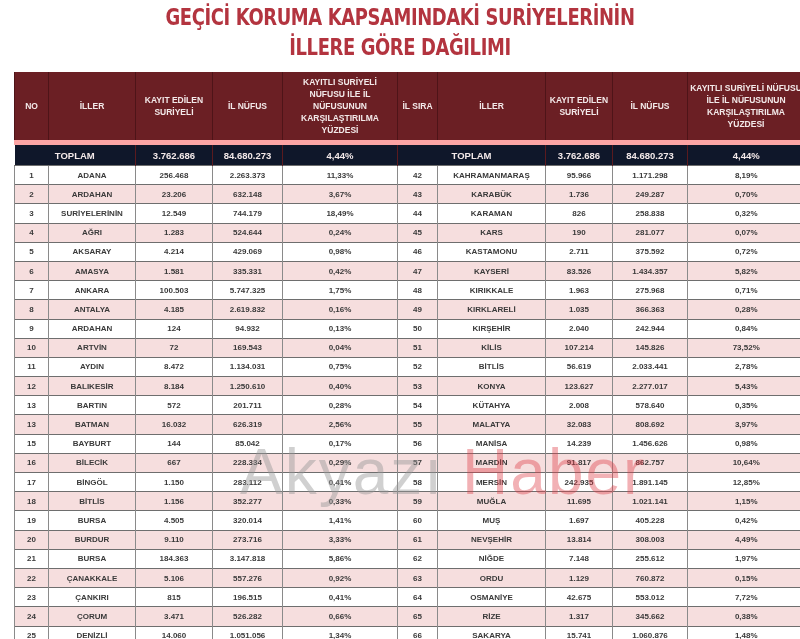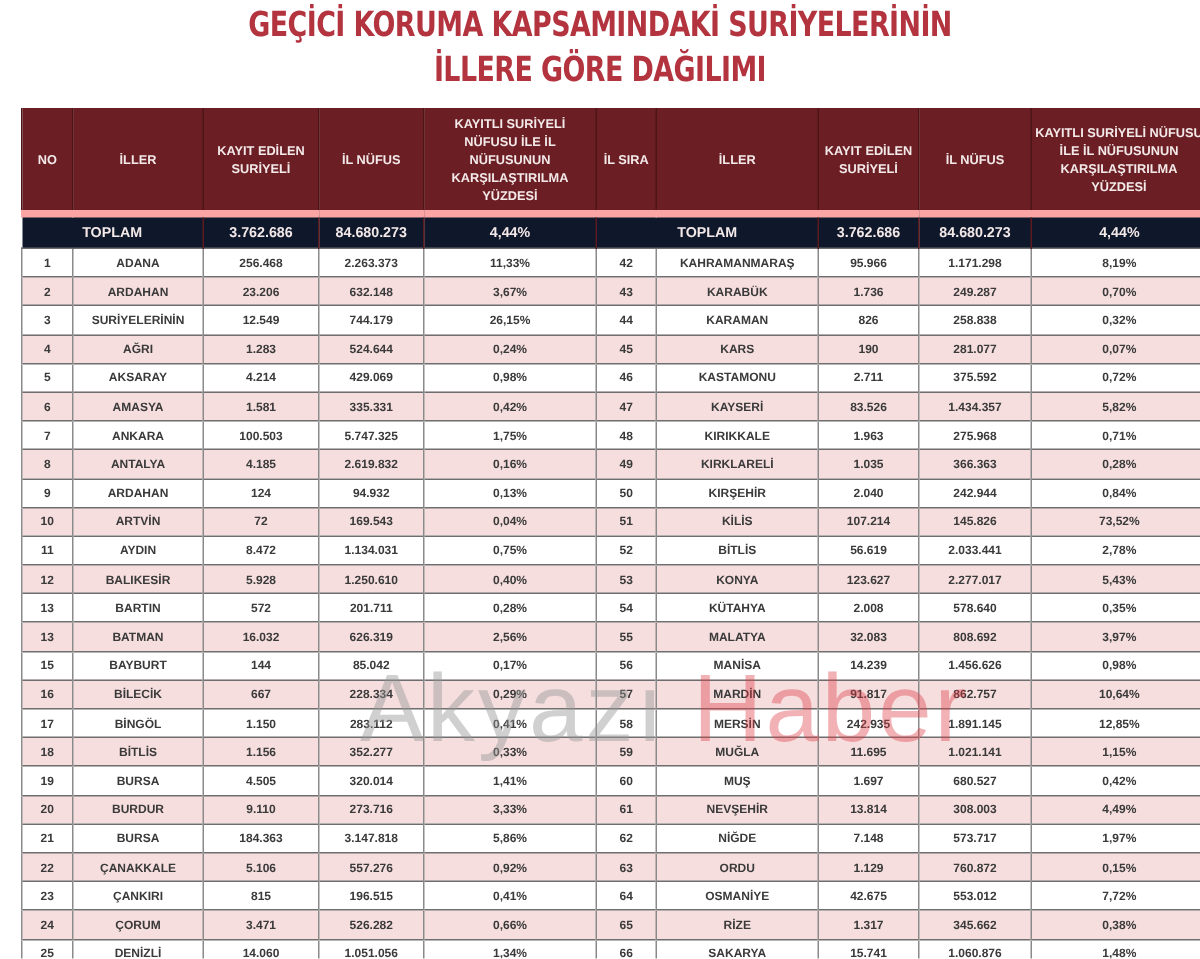--- a/index.html
+++ b/index.html
@@ -157,21 +157,21 @@
         <td>KARABÜK</td>
         <td>1.736</td>
         <td>249.287</td>
         <td>0,70%</td>
       </tr>
       <tr class="row white">
         <td>3</td>
         <td>SURİYELERİNİN</td>
         <td>12.549</td>
         <td>744.179</td>
-        <td>26,15%</td>
+        <td>18,49%</td>
         <td>44</td>
         <td>KARAMAN</td>
         <td>826</td>
         <td>258.838</td>
         <td>0,32%</td>
       </tr>
       <tr class="row pink">
         <td>4</td>
         <td>AĞRI</td>
         <td>1.283</td>
@@ -263,21 +263,21 @@
         <td>0,75%</td>
         <td>52</td>
         <td>BİTLİS</td>
         <td>56.619</td>
         <td>2.033.441</td>
         <td>2,78%</td>
       </tr>
       <tr class="row pink">
         <td>12</td>
         <td>BALIKESİR</td>
-        <td>5.928</td>
+        <td>8.184</td>
         <td>1.250.610</td>
         <td>0,40%</td>
         <td>53</td>
         <td>KONYA</td>
         <td>123.627</td>
         <td>2.277.017</td>
         <td>5,43%</td>
       </tr>
       <tr class="row white">
         <td>13</td>
@@ -353,21 +353,21 @@
       </tr>
       <tr class="row white">
         <td>19</td>
         <td>BURSA</td>
         <td>4.505</td>
         <td>320.014</td>
         <td>1,41%</td>
         <td>60</td>
         <td>MUŞ</td>
         <td>1.697</td>
-        <td>680.527</td>
+        <td>405.228</td>
         <td>0,42%</td>
       </tr>
       <tr class="row pink">
         <td>20</td>
         <td>BURDUR</td>
         <td>9.110</td>
         <td>273.716</td>
         <td>3,33%</td>
         <td>61</td>
         <td>NEVŞEHİR</td>
@@ -377,21 +377,21 @@
       </tr>
       <tr class="row white">
         <td>21</td>
         <td>BURSA</td>
         <td>184.363</td>
         <td>3.147.818</td>
         <td>5,86%</td>
         <td>62</td>
         <td>NİĞDE</td>
         <td>7.148</td>
-        <td>573.717</td>
+        <td>255.612</td>
         <td>1,97%</td>
       </tr>
       <tr class="row pink">
         <td>22</td>
         <td>ÇANAKKALE</td>
         <td>5.106</td>
         <td>557.276</td>
         <td>0,92%</td>
         <td>63</td>
         <td>ORDU</td>

